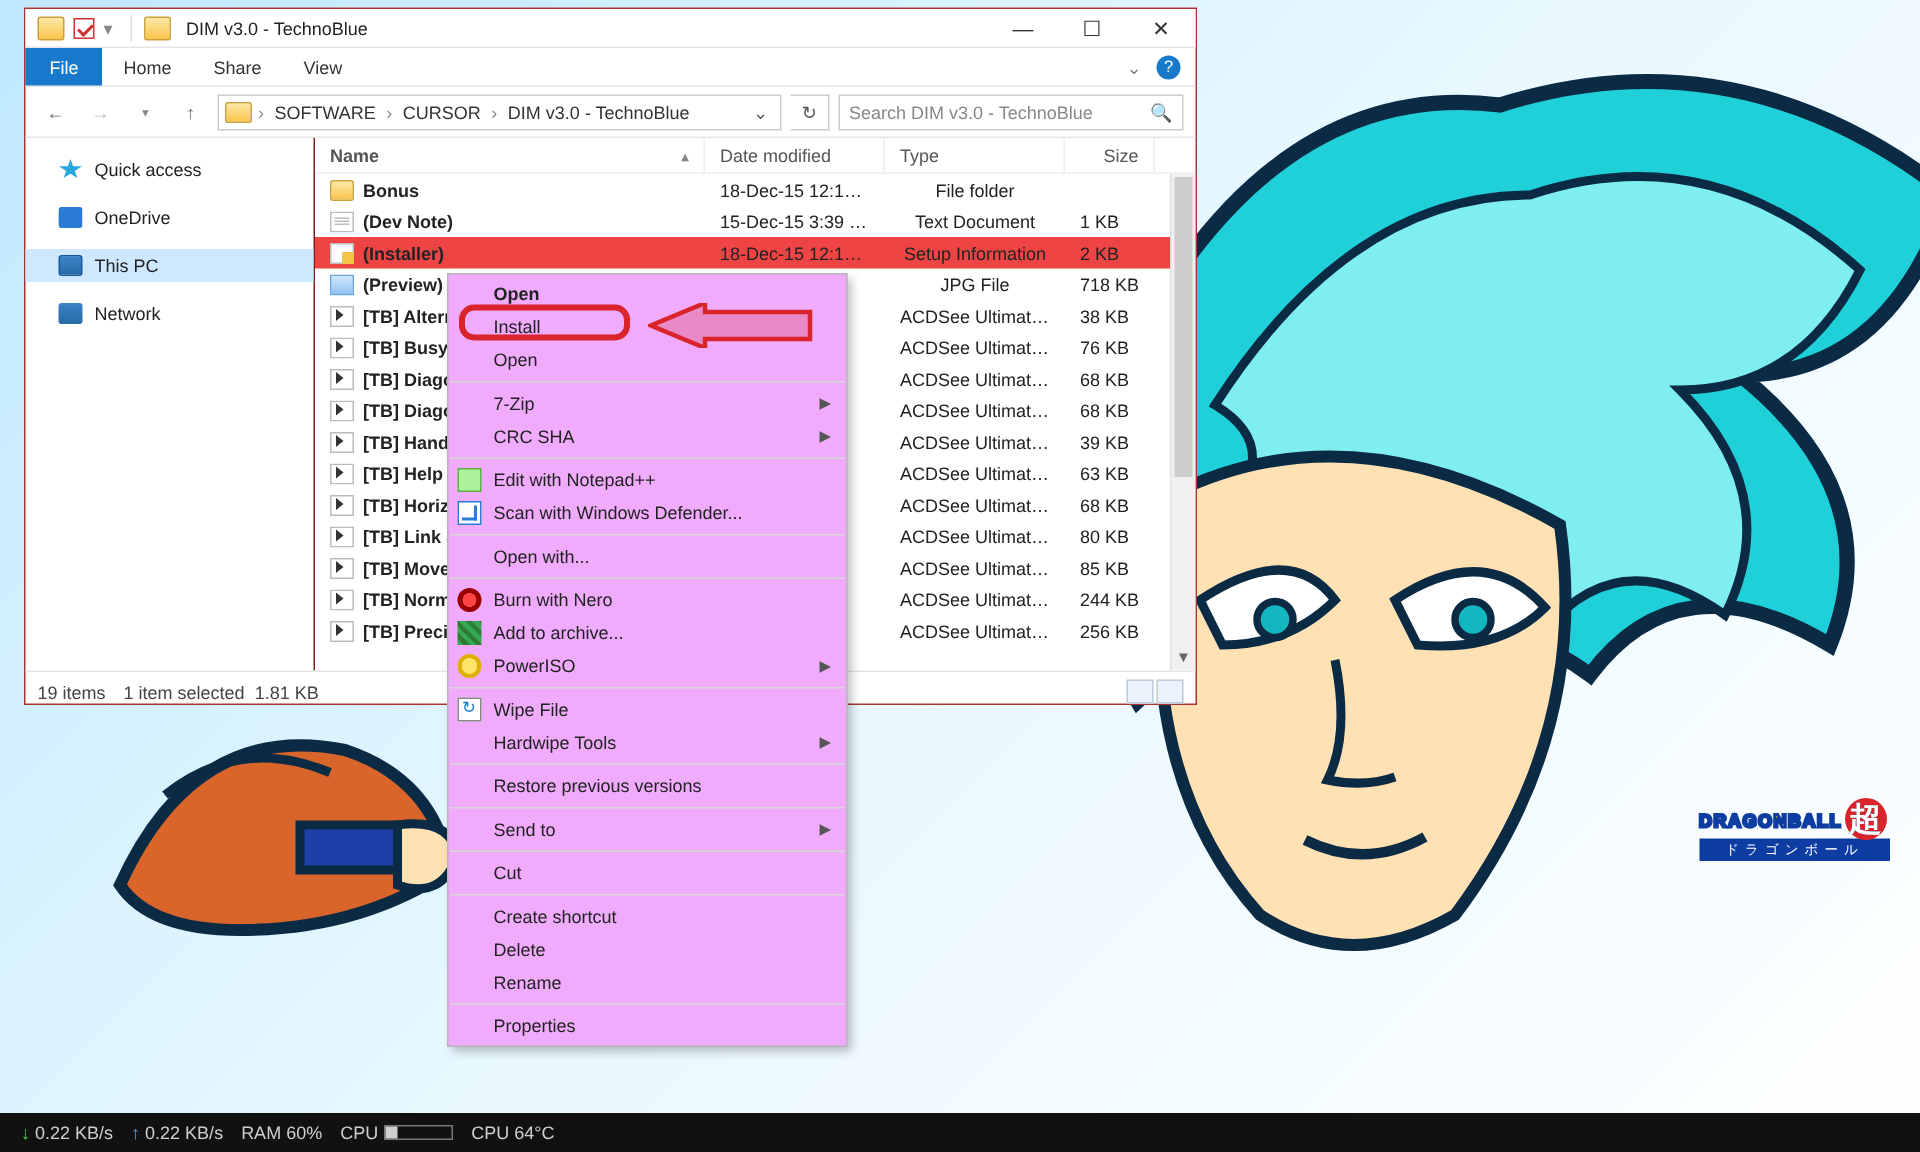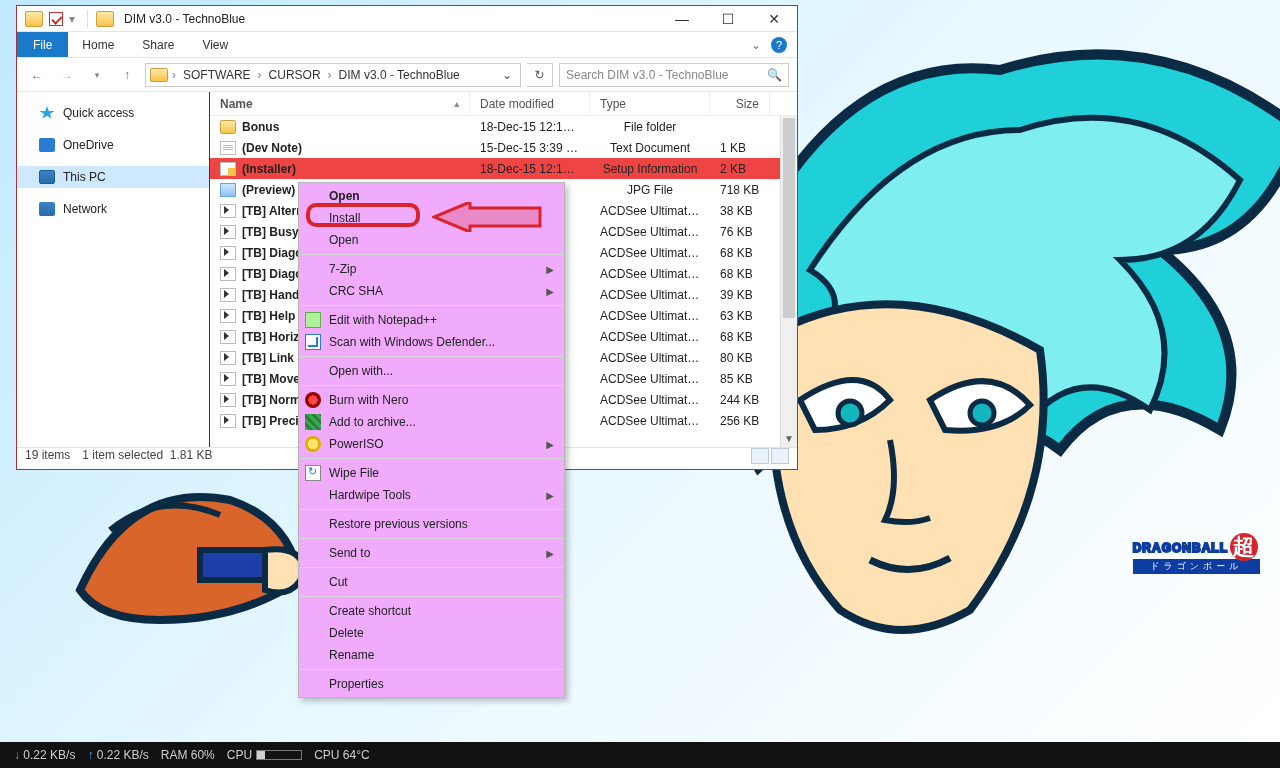--- a/index.html
+++ b/index.html
@@ -68,21 +68,21 @@
 .fi-inf { background:#fff; border:1px solid #bbb; position:relative; }
 .fi-inf:before { content:""; position:absolute; right:-1px; bottom:-1px; width:8px; height:8px; background:conic-gradient(#f7c44a 0 100%); border-radius:1px; }
 .fi-img { background:linear-gradient(#cfe8ff,#8fc1f0); border:1px solid #6aa6de; }
 .fi-cur { background:#fff; border:1px solid #bbb; position:relative; }
 .fi-cur:after { content:""; position:absolute; left:3px; top:1px; border-left:5px solid #333; border-top:4px solid transparent; border-bottom:4px solid transparent; }
 
 .scrollbar { position:absolute; right:0; top:24px; bottom:0; width:17px; background:#f0f0f0; border-left:1px solid #e0e0e0; }
 .scrollbar .thumb { position:absolute; left:2px; right:2px; top:2px; height:200px; background:#cdcdcd; }
 .scrollbar .arr { position:absolute; left:0; right:0; height:17px; display:flex; align-items:center; justify-content:center; color:#666; font-size:10px; }
 
-.status { position:absolute; bottom:0; left:0; right:0; height:22px; border-top:1px solid #e5e5e5; display:flex; align-items:flex-start; padding:0 8px; color:#444; gap:12px; }
+.status { position:absolute; bottom:0; left:0; right:0; height:22px; border-top:1px solid #e5e5e5; display:flex; align-items:flex-end; padding:0 8px; color:#444; gap:12px; }
 .status .vbtns { margin-left:auto; display:flex; gap:2px; }
 .status .vbtns span { width:18px; height:16px; border:1px solid #bcd; background:#eaf3fb; }
 
 
 .ctx { position:absolute; left:298px; top:182px; width:267px; background:#f0abfc; border:1px solid #b6b6b6; box-shadow:3px 3px 6px rgba(0,0,0,.25); padding:2px 0; z-index:5; }
 .ctx .mi { display:flex; align-items:center; height:22px; padding:0 24px 0 30px; position:relative; color:#222; }
 .ctx .mi.bold { font-weight:bold; }
 .ctx .sep2 { height:1px; background:#d8d8d8; margin:3px 1px; }
 .ctx .mi .sub { position:absolute; right:10px; color:#555; font-size:10px; }
 .ctx .mi .mico { position:absolute; left:6px; width:16px; height:16px; display:flex; align-items:center; justify-content:center; }

